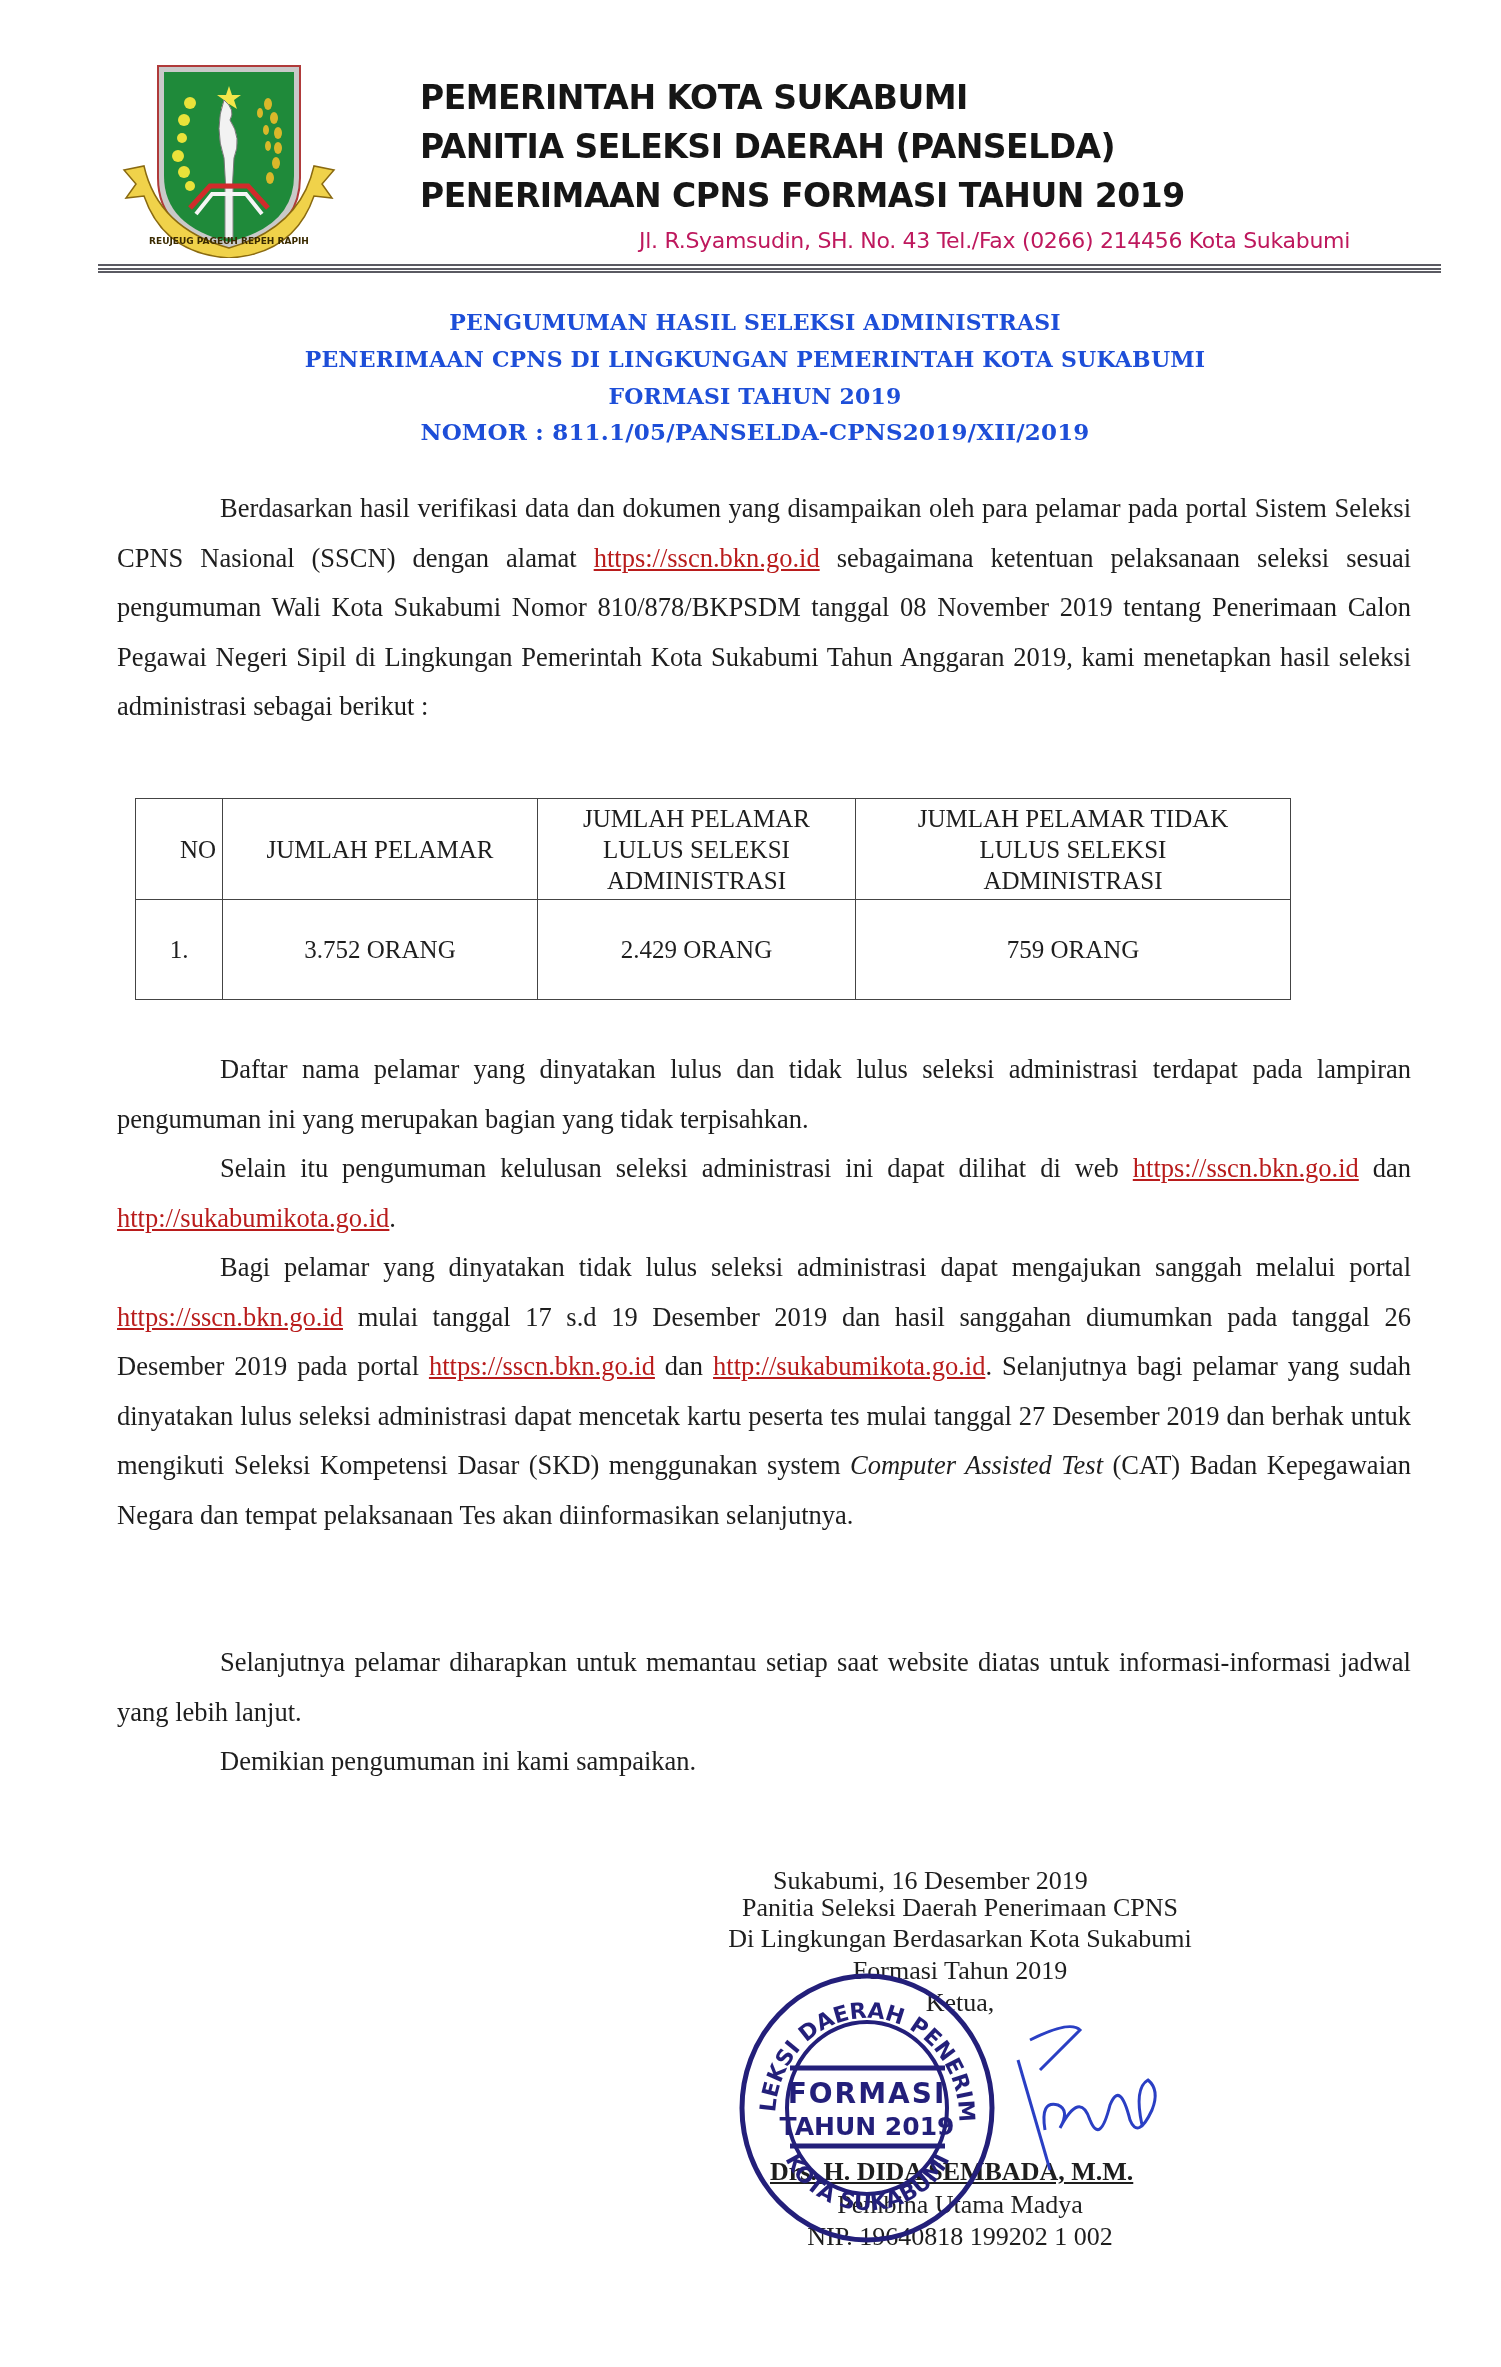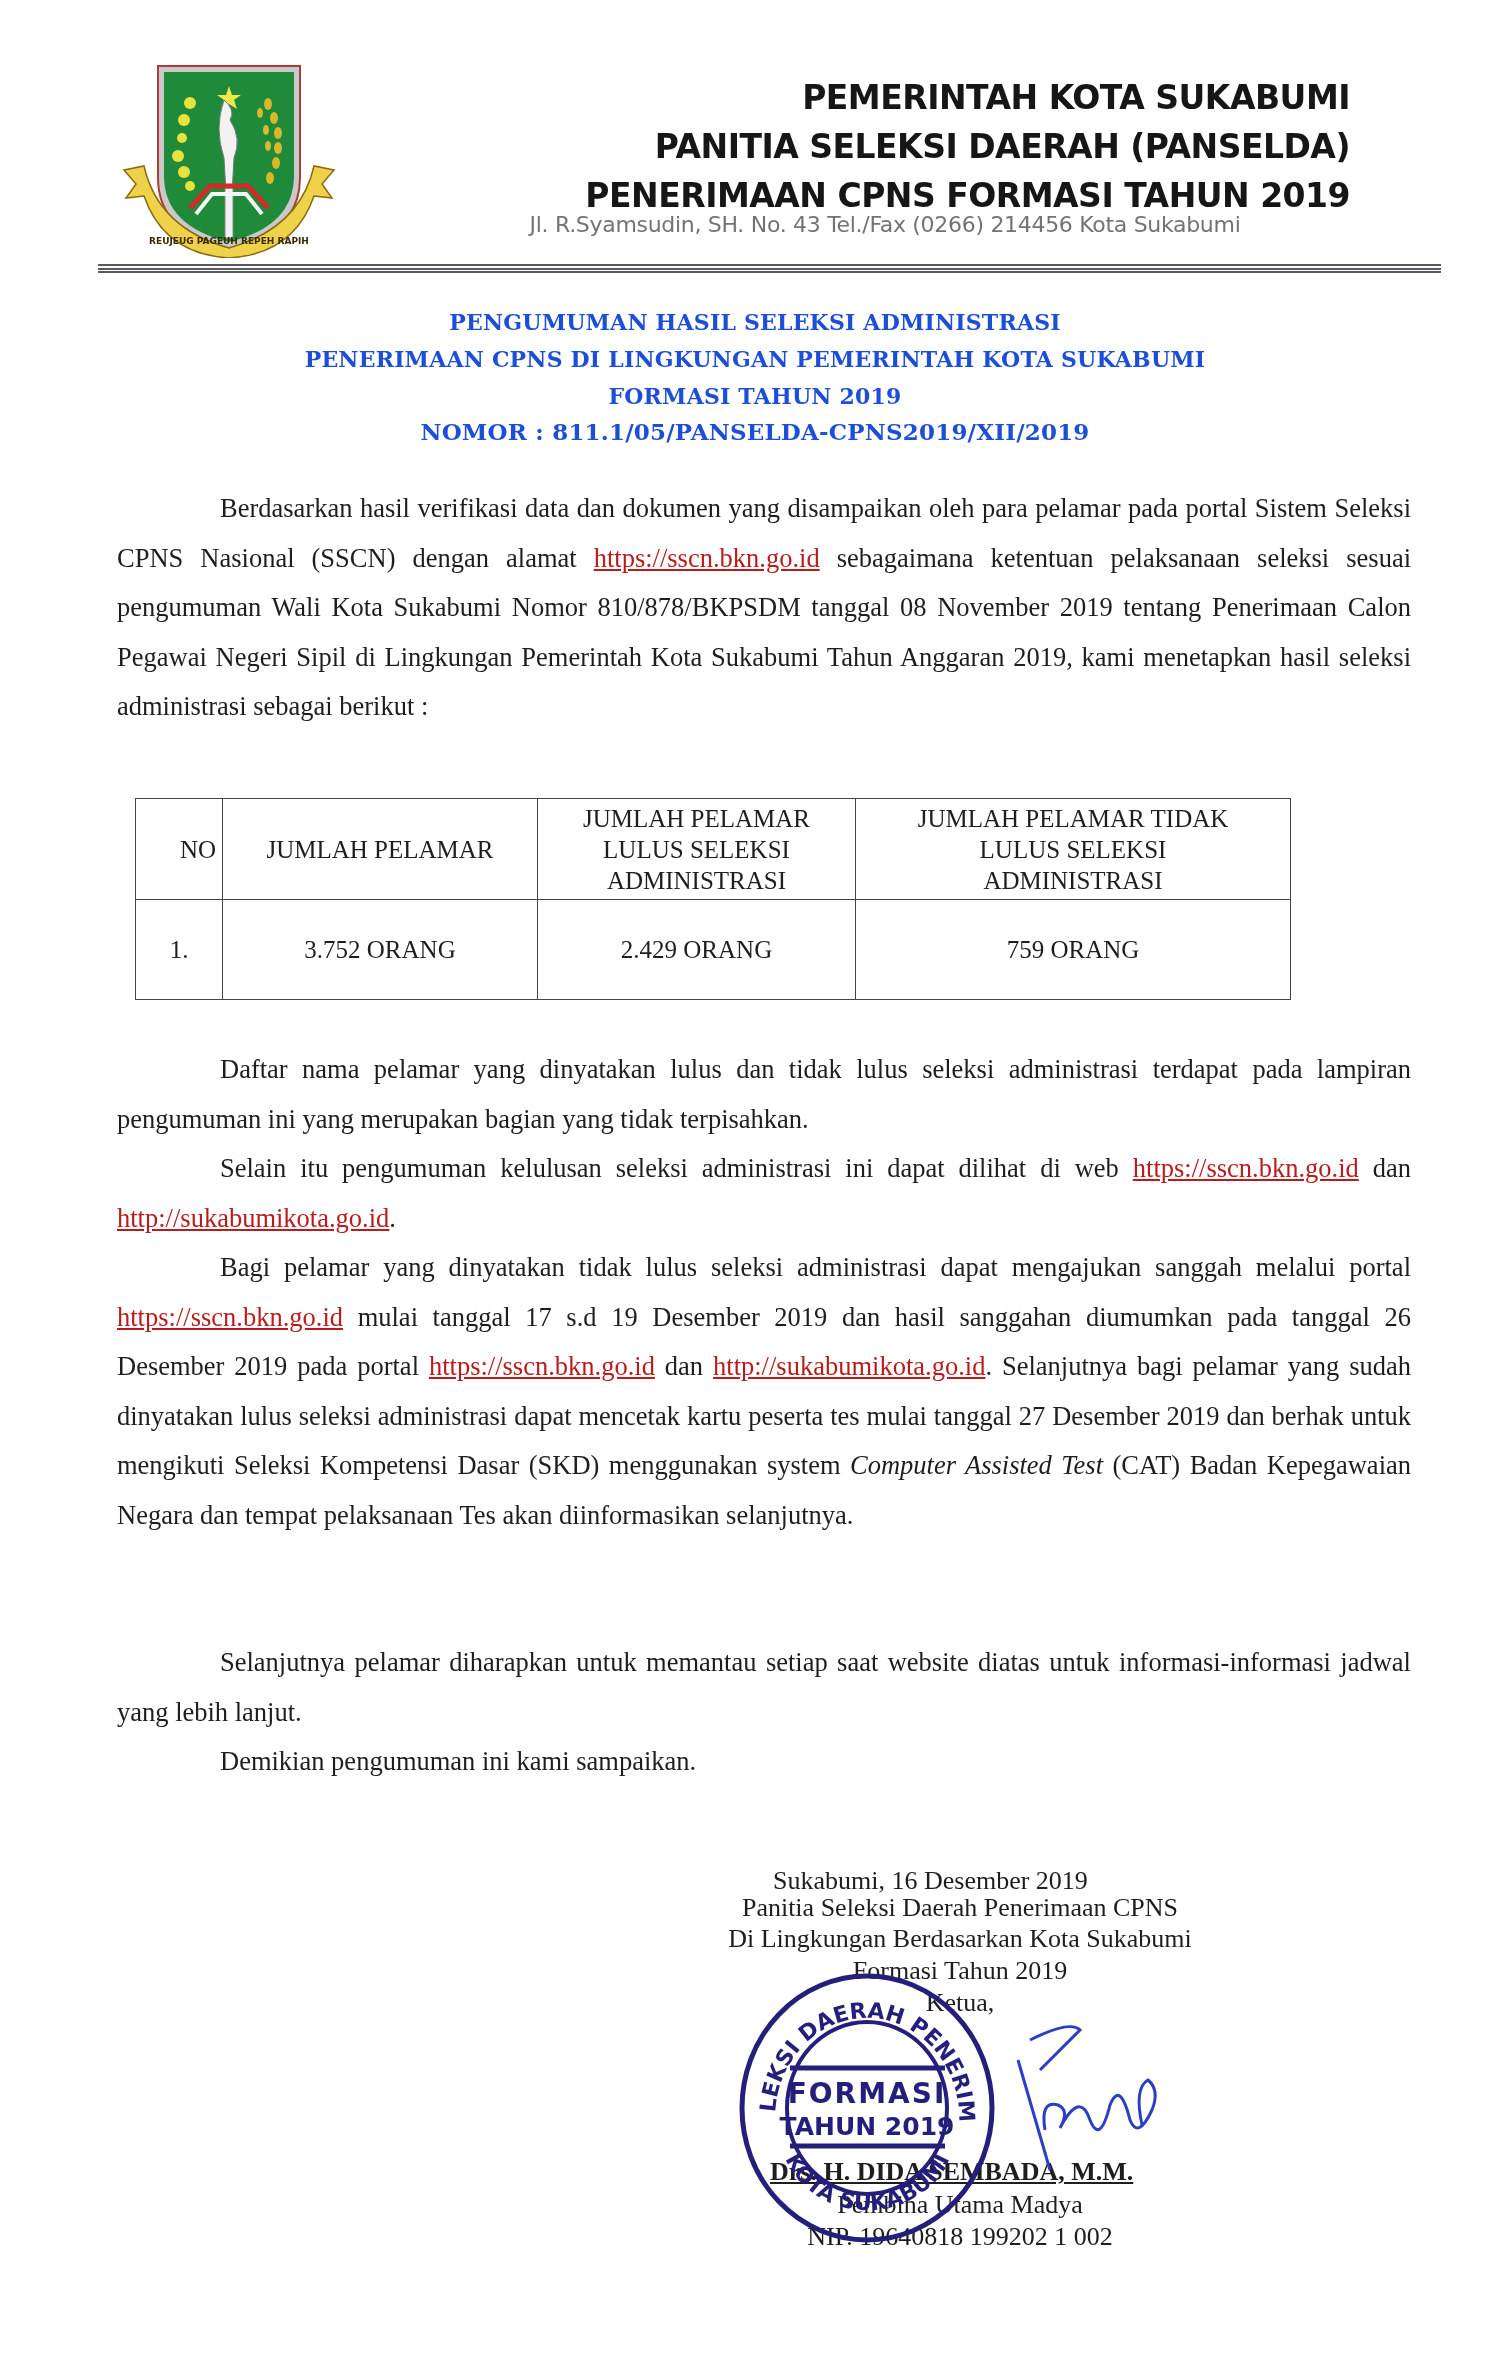--- a/index.html
+++ b/index.html
@@ -1,25 +1,25 @@
 <!DOCTYPE html>
 <html><head>
 <meta charset="utf-8">
 <style>
   html, body { margin: 0; padding: 0; background: #ffffff; }
   body { width: 1501px; height: 2367px; position: relative; overflow: hidden; color: #1c1c1c; }
   .abs { position: absolute; }
 
   
   .logo { left: 118px; top: 58px; width: 222px; height: 200px; }
-  .kop { left: 420px; width: 930px; text-align: right; font-family: "DejaVu Sans", sans-serif; font-weight: bold; color: #161616; letter-spacing: -0.5px; }
+  .kop { left: 420px; width: 930px; text-align: left; font-family: "DejaVu Sans", sans-serif; font-weight: bold; color: #161616; letter-spacing: -0.5px; }
   .kop1 { top: 78px; font-size: 33px; }
   .kop2 { top: 127px; font-size: 33px; }
   .kop3 { top: 176px; font-size: 33px; }
-  .kop-addr { left: 420px; top: 212px; width: 930px; text-align: center; font-family: "DejaVu Sans", sans-serif; font-size: 22px; color: #737373; letter-spacing: -0.3px; }
+  .kop-addr { left: 420px; top: 228px; width: 930px; text-align: right; font-family: "DejaVu Sans", sans-serif; font-size: 22px; color: #be185d; letter-spacing: -0.3px; }
   .rule { left: 98px; top: 264px; width: 1343px; height: 9px; }
   .rule div { height: 2px; background: #5a5a62; margin-bottom: 1.5px; }
 
   
   .ttl { left: 120px; width: 1270px; text-align: center; font-family: "DejaVu Serif", serif; font-weight: bold; font-size: 22px; color: #1d4ed8; letter-spacing: 0.2px; }
   .ttl1 { top: 309px; }
   .ttl2 { top: 346px; }
   .ttl3 { top: 383px; }
   .ttl4 { top: 418px; font-size: 23px; }
 

